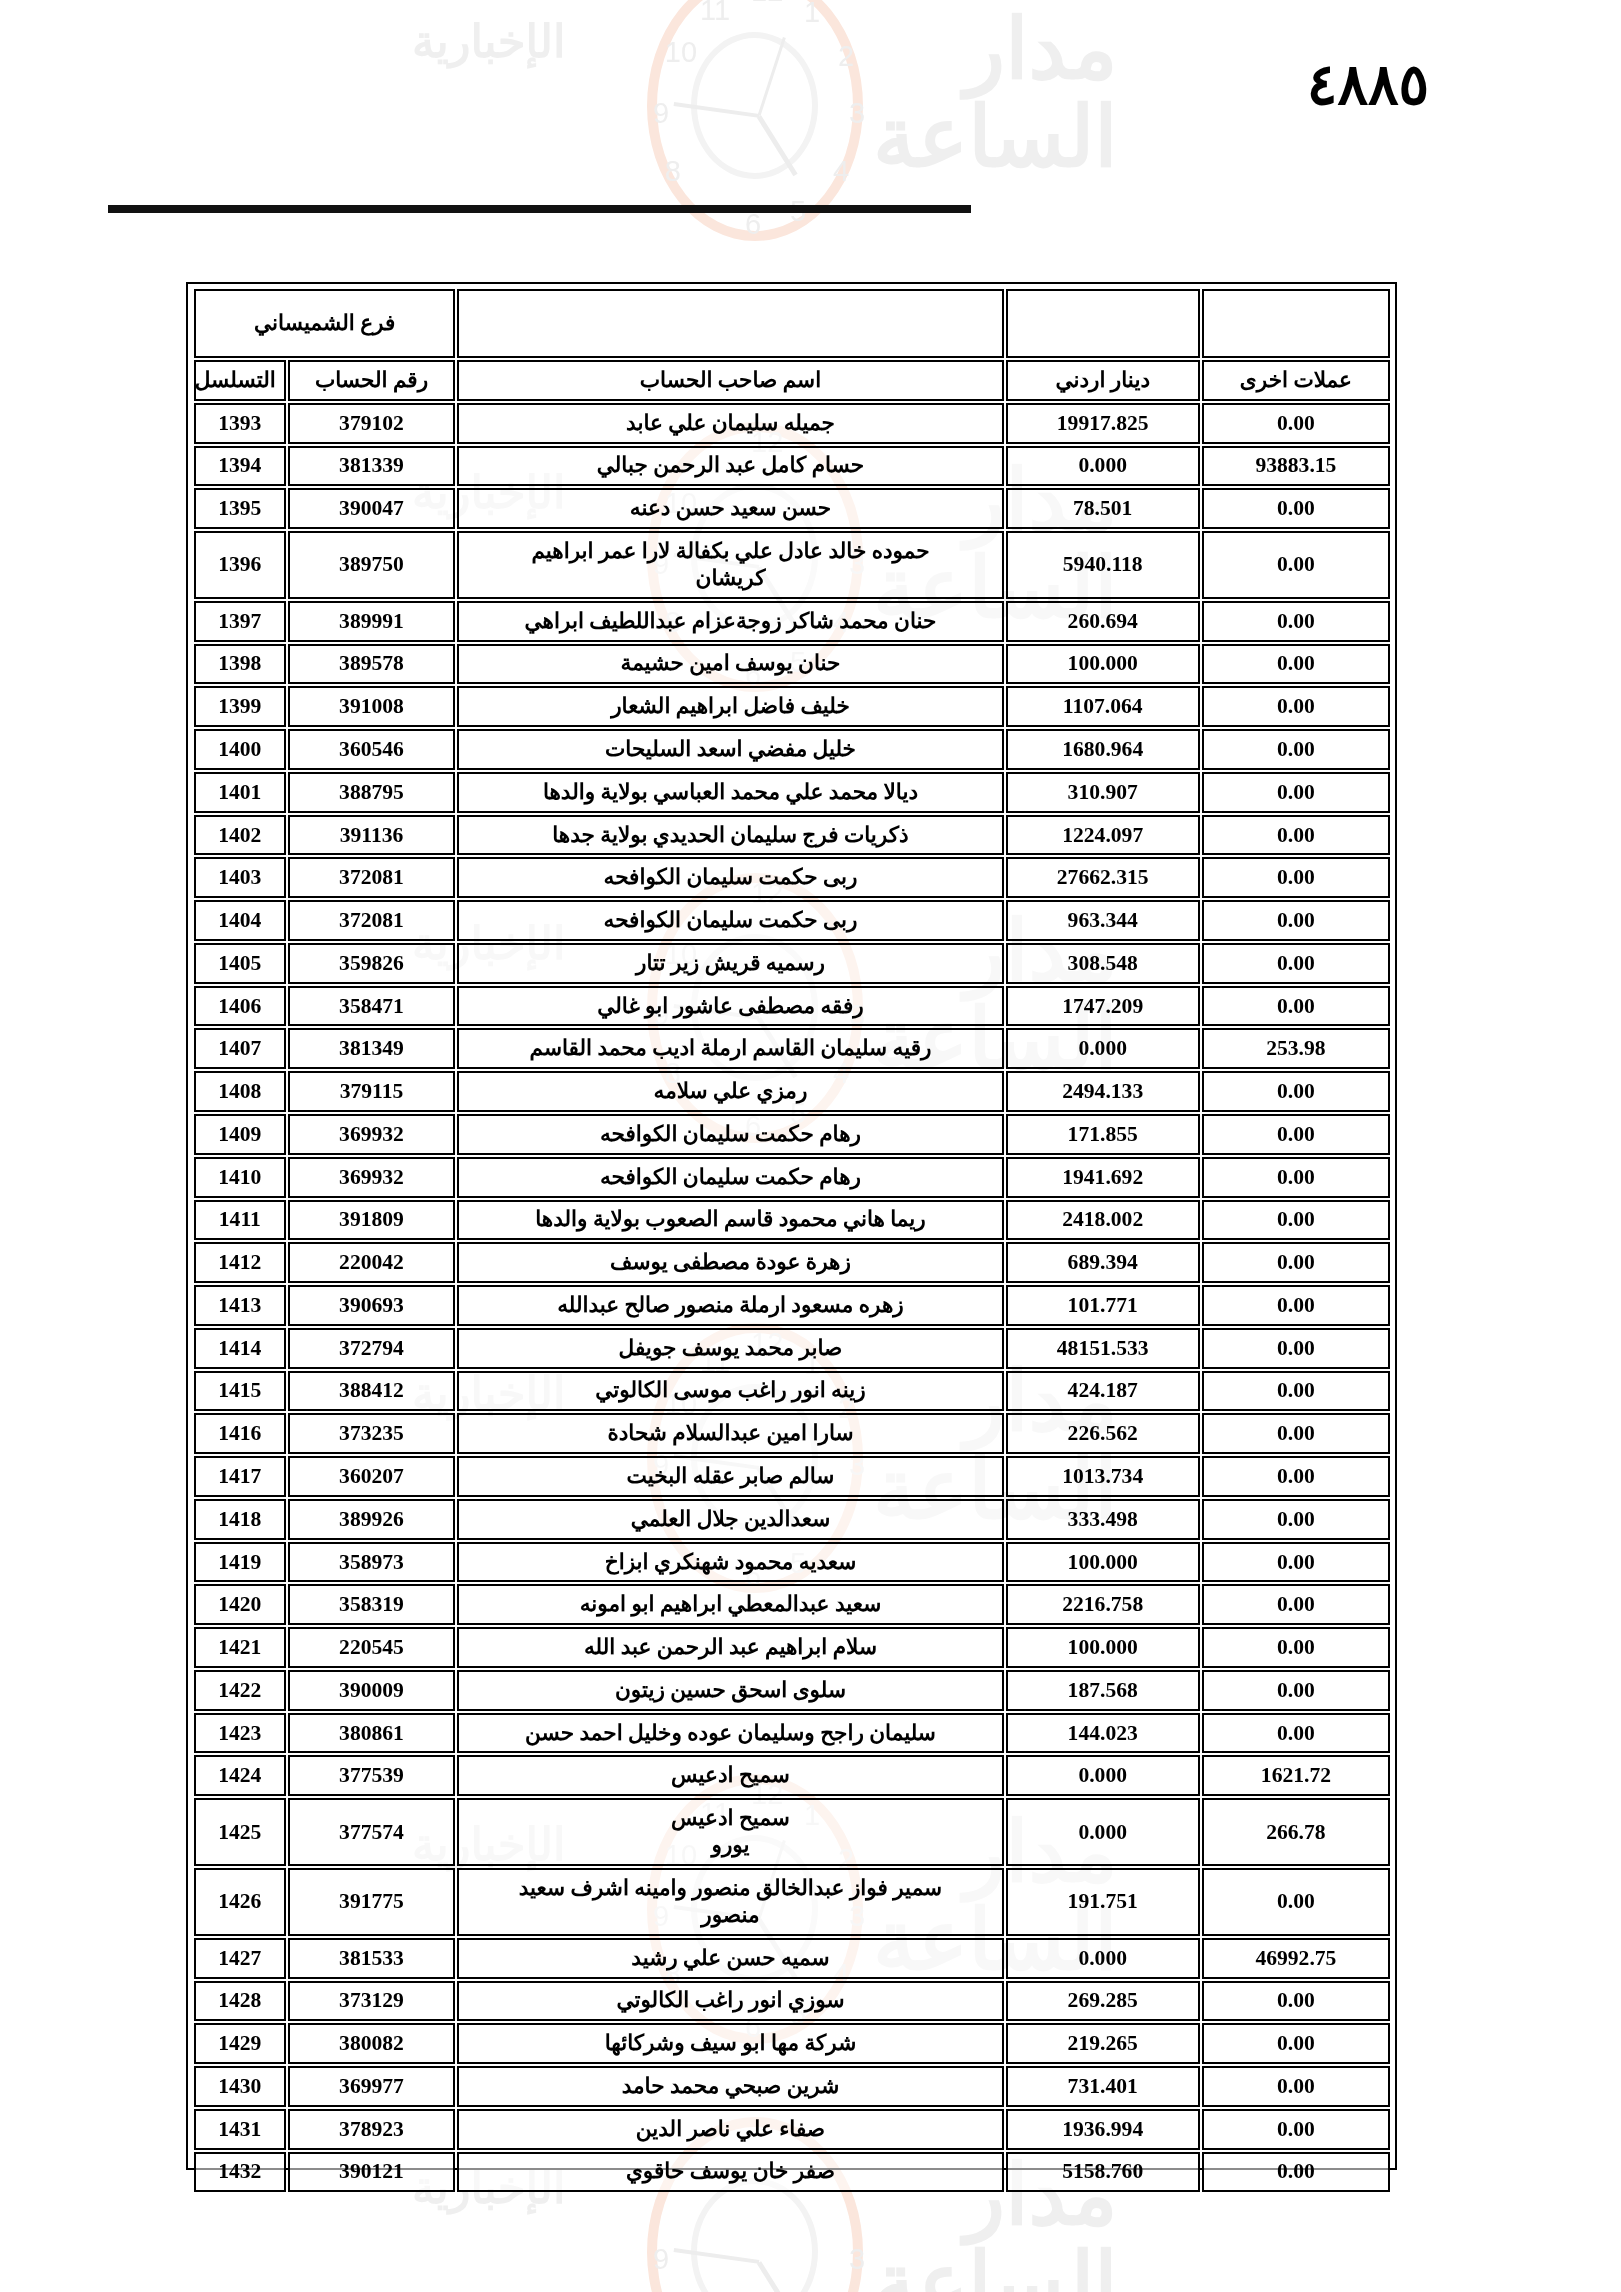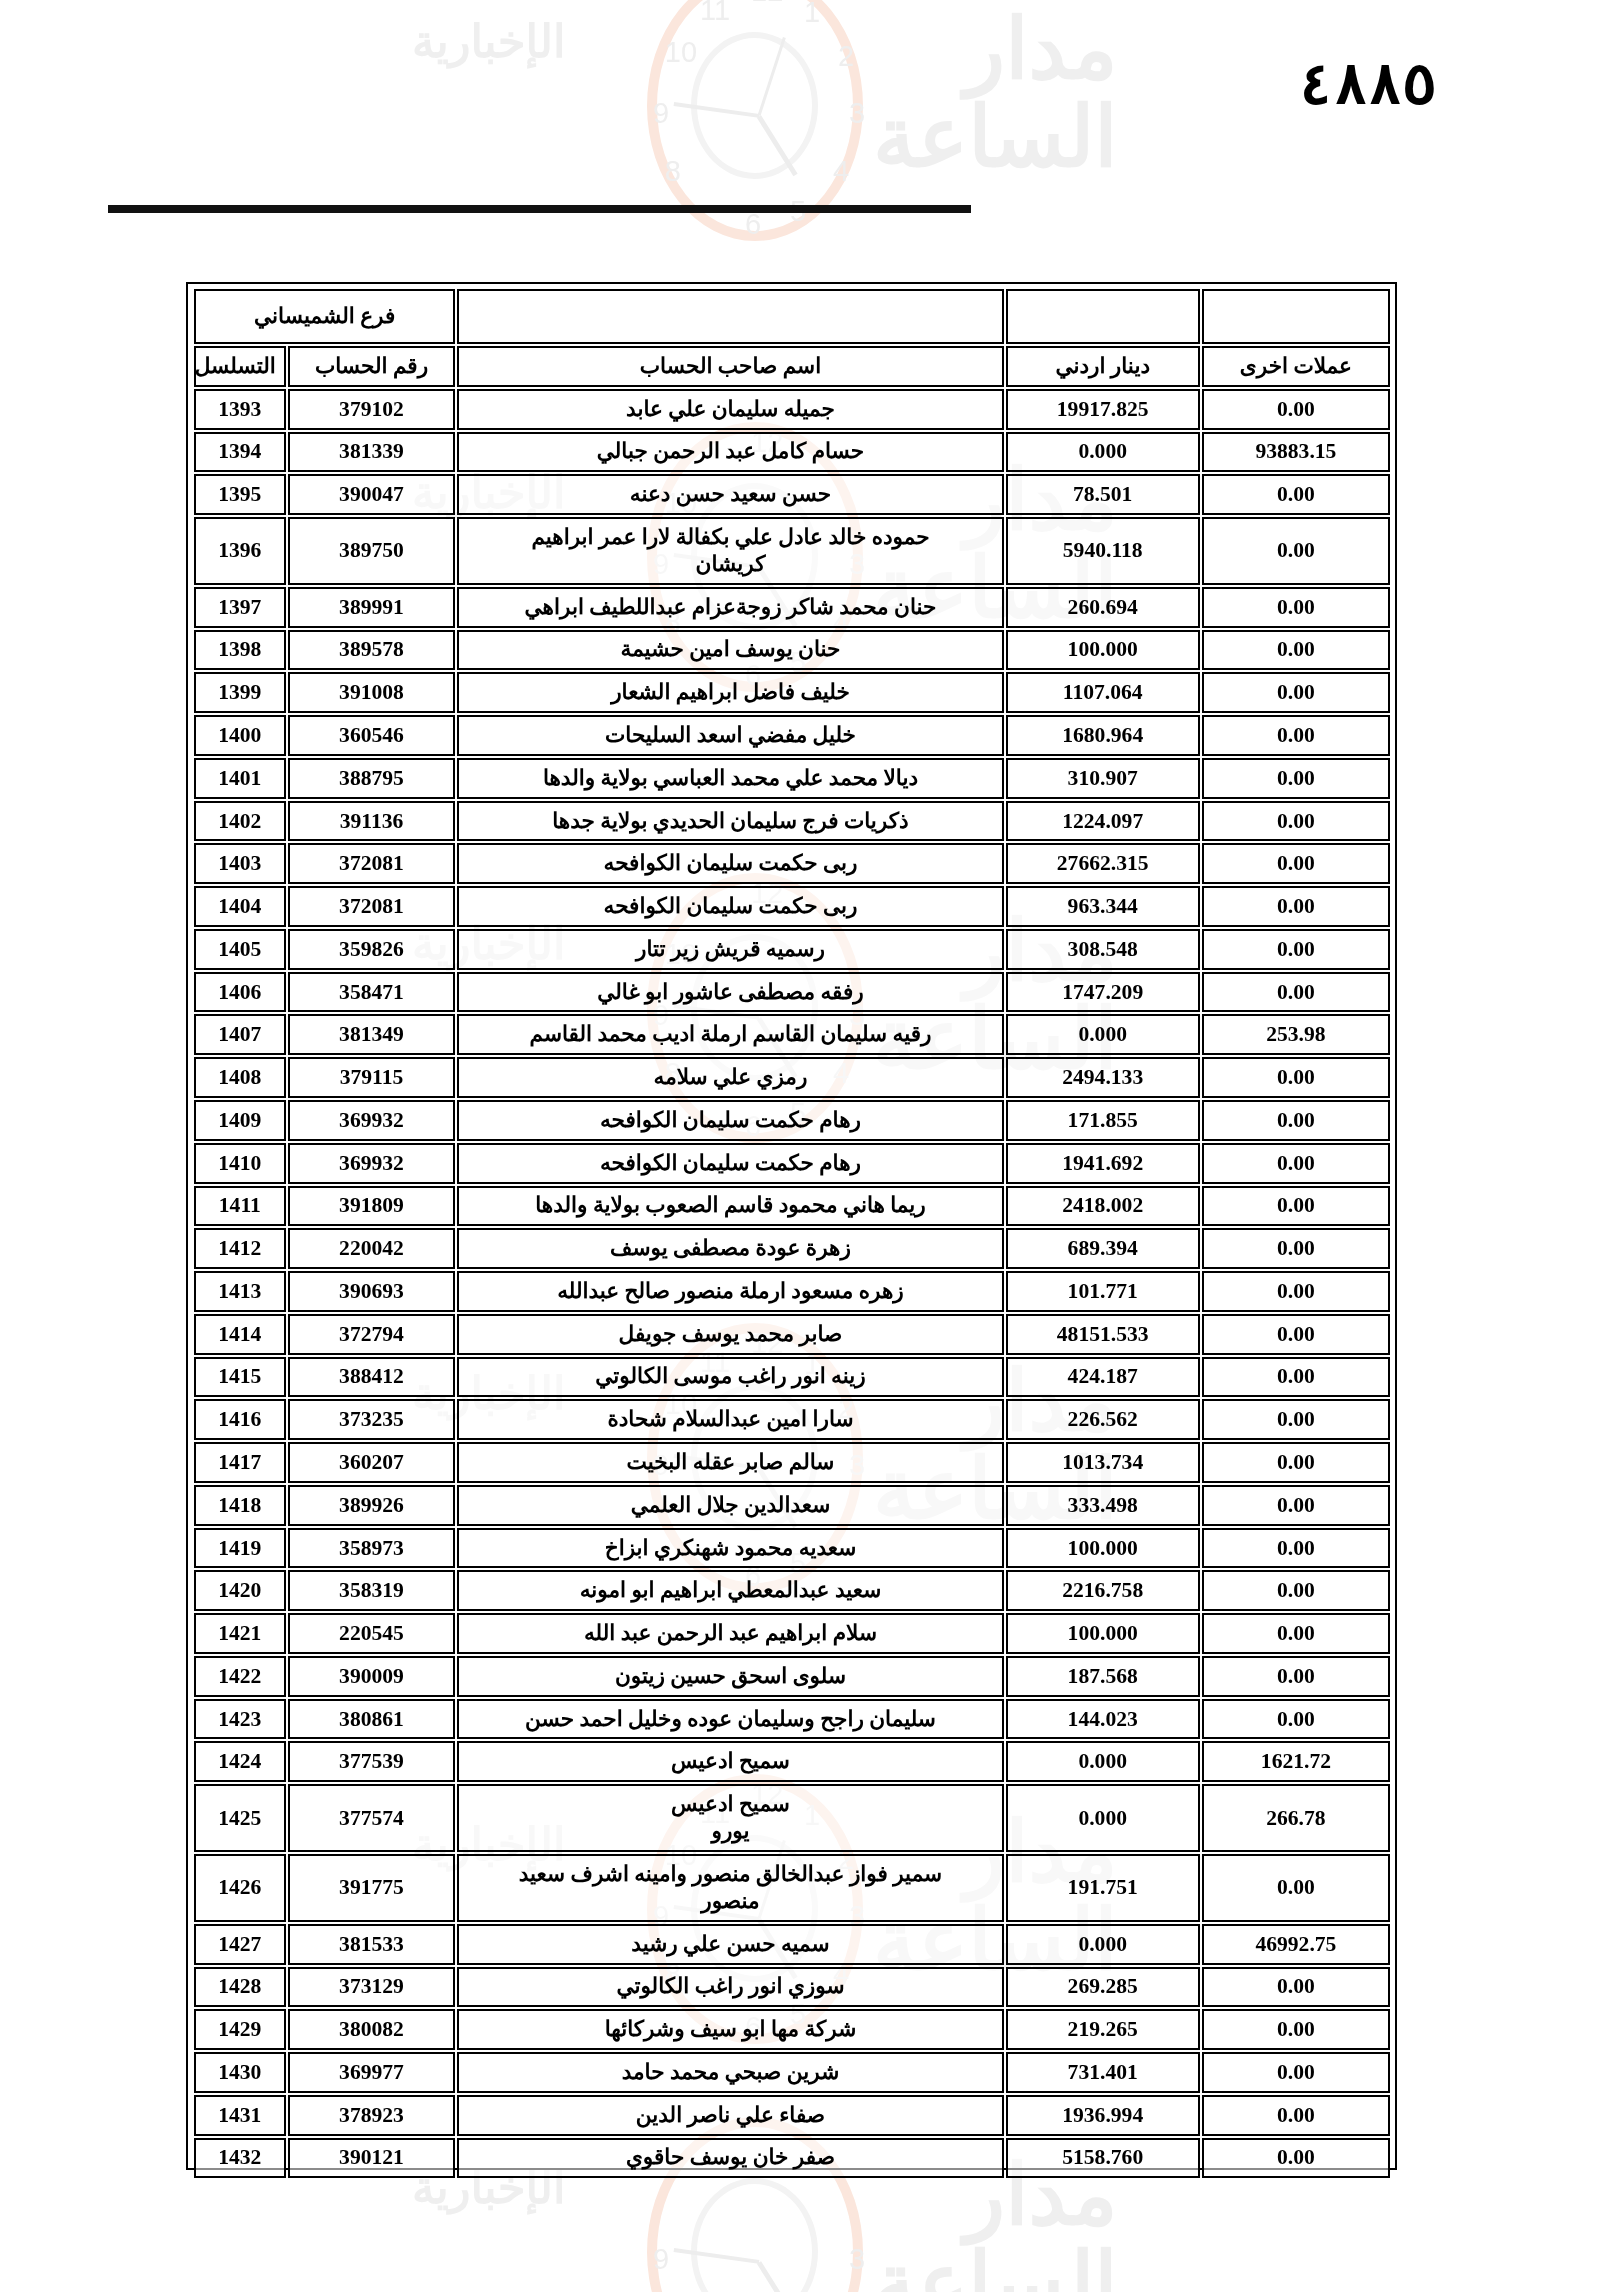--- a/index.html
+++ b/index.html
@@ -73,21 +73,21 @@
   
   #page-number {
     position: absolute;
     top: 51px;
     left: 1221px;
     width: 294px;
     text-align: center;
     font-size: 57px;
     font-weight: bold;
     letter-spacing: 3.9px;
-    font-family: Liberation Mono, monospace;
+    font-family: Liberation Serif, serif;
     z-index: 4;
   }
 
   
   #masthead {
     position: absolute;
     top: 181px;
     left: 108px;
     width: 1411px;
     height: 118px;
@@ -151,21 +151,21 @@
   col.c-acct   { width: 165px; }
   col.c-name   { width: 537px; }
   col.c-jod    { width: 191px; }
   col.c-other  { width: 185px; }
 
   td.seq, td.acct, td.jod, td.other { text-align: center; }
   td.name { text-align: center; }
   th.hdr  { text-align: center; font-size: 22.5px; }
   th.branch { text-align: center; font-size: 23.5px; }
   th.blank { background: rgba(255,255,255,0.55); }
-  tr.spacer-row th { height: 41px; padding: 5px; }
+  tr.spacer-row th { height: 41px; padding: 12px; }
   td.num-lat, th.num-lat { font-family: "Liberation Serif", serif; }
   .outer-frame {
     position: absolute;
     top: 282px;
     left: 186px;
     width: 1213px;
     height: 1794px;
     border: 2.9px solid #000;
     z-index: 1;
     pointer-events: none;

